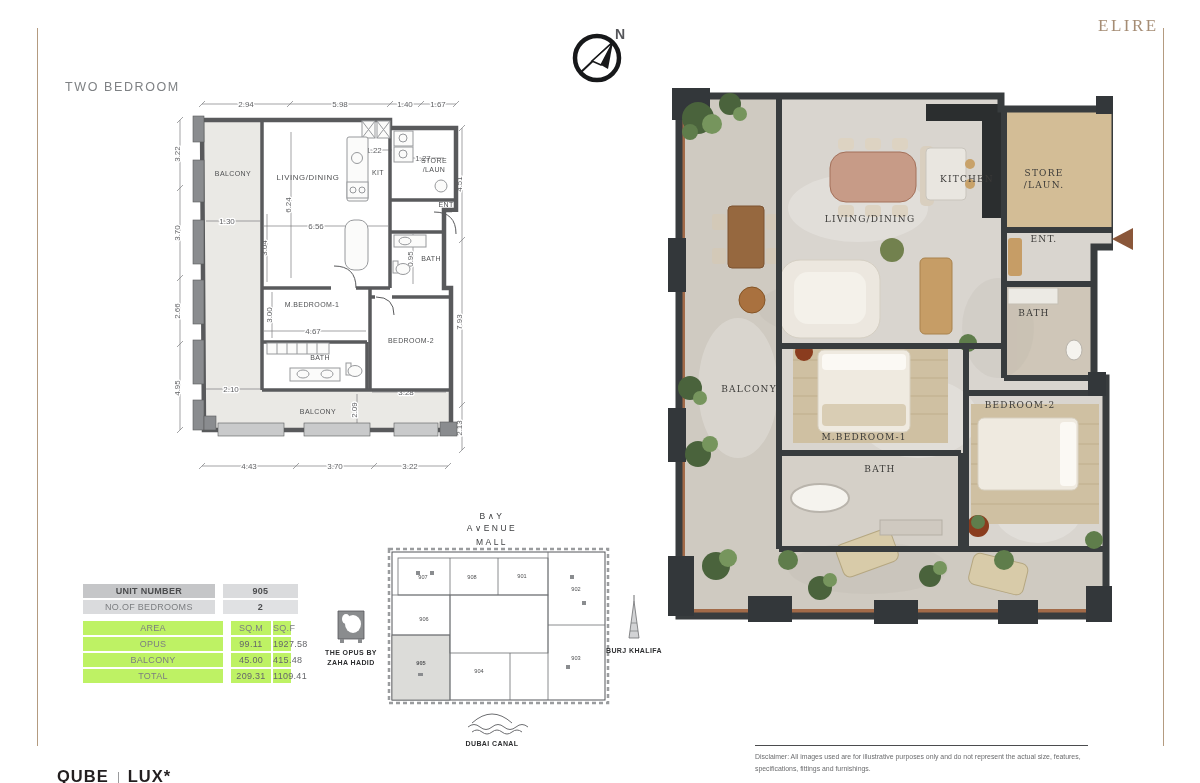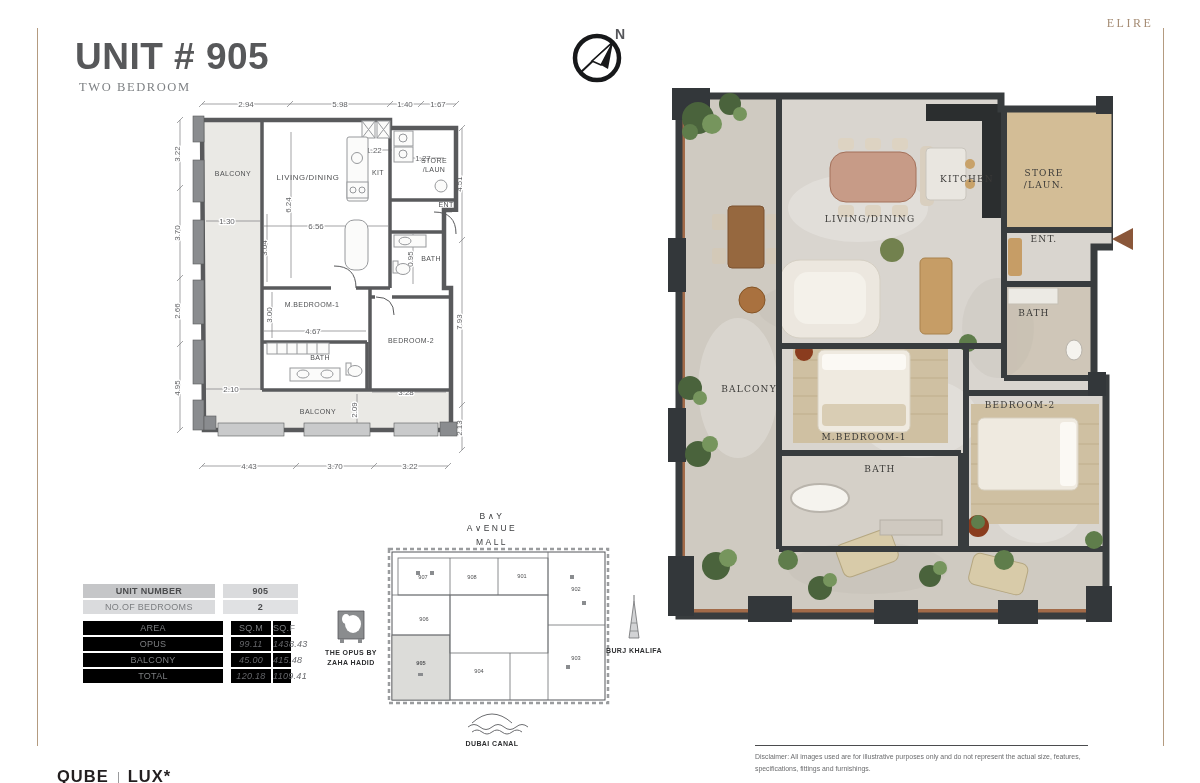--- a/index.html
+++ b/index.html
@@ -5,23 +5,23 @@
   html,body{margin:0;padding:0;background:#f2f2f2;}
   #page{position:relative;width:1200px;height:783px;background:#ffffff;overflow:hidden;
         font-family:"Liberation Sans",sans-serif;color:#58595b;}
   .vline{position:absolute;top:28px;height:718px;width:1px;background:#b49b80;}
   #border-left{left:37px;}
   #border-right{left:1163px;}
 
   
   #title{position:absolute;left:75px;top:36px;font-size:37px;font-weight:800;
          letter-spacing:.5px;color:#57585a;}
-  #subtitle{position:absolute;left:79px;top:80px;font-size:12.5px;letter-spacing:1.6px;color:#7e8184;font-family:Liberation Serif, serif;}
-  #brand{position:absolute;left:1098px;top:16px;width:64px;text-align:center;
-         font-family:"Liberation Serif",serif;font-size:12px;letter-spacing:2.5px;color:#a58c74;}
+  #subtitle{position:absolute;left:65px;top:80px;font-size:12.5px;letter-spacing:1.6px;color:#7e8184;}
+  #brand{position:absolute;left:1098px;top:16px;width:64px;text-align:left;
+         font-family:"Liberation Serif",serif;font-size:17px;letter-spacing:2.5px;color:#a58c74;}
   #compass{position:absolute;left:568px;top:22px;}
 
   
   svg text{font-family:"Liberation Sans",sans-serif;fill:#55565a;}
   .halo{paint-order:stroke;stroke:#ffffff;stroke-width:2.6px;stroke-linejoin:round;}
   .dim{font-size:8px;fill:#626366;}
   .room{font-size:7px;letter-spacing:.4px;fill:#4f5052;}
   .room-big{font-size:7.8px;letter-spacing:.6px;}
   .r3d{font-family:"DejaVu Serif",serif;font-size:9px;letter-spacing:1.2px;fill:#3c3b39;}
   .kp-num{font-size:5.6px;fill:#515254;}
@@ -31,47 +31,46 @@
   #plan2d{position:absolute;left:165px;top:88px;}
   #plan3d{position:absolute;left:668px;top:88px;}
   #keyplan{position:absolute;left:320px;top:505px;}
   #ent-arrow{position:absolute;left:1112px;top:228px;width:0;height:0;
              border-top:11px solid transparent;border-bottom:11px solid transparent;
              border-right:21px solid #8a573a;}
 
   
   #spec-table{position:absolute;left:83px;top:584px;width:215px;font-size:9px;}
   .trow{display:flex;margin-bottom:2px;height:14px;line-height:14px;}
-  .tcell{background:#000000;text-align:center;color:#7c7e81;letter-spacing:.3px;}
+  .tcell{background:#bef264;text-align:center;color:#7c7e81;letter-spacing:.3px;}
   .tlabel{width:140px;margin-right:8px;}
   .tv-wide{width:80px;}
   .tv1{width:40px;margin-right:2px;}
   .tv2{width:18px;}
   .dark{background:#c5c6c8;}
   .light{background:#dadbdd;}
   .boldtxt{font-weight:700;color:#4b4c4e;}
-  .numtxt{color:#65666a;font-style:italic;}
+  .numtxt{color:#65666a;}
   .tgap{height:5px;}
 
   
   #footer-logo{position:absolute;left:57px;top:751px;display:flex;align-items:flex-end;margin-top:16px;}
   #footer-logo .q{font-size:16.5px;font-weight:800;letter-spacing:1px;color:#231f20;}
   #footer-logo .bar{width:1px;height:14px;background:#9a9b9d;margin:0 9px;}
   #disclaimer{position:absolute;left:755px;top:745px;width:333px;border-top:1.4px solid #4b4c4e;
               padding-top:5px;font-size:6.9px;line-height:1.75;color:#6b6c6e;}
 </style>
 </head>
 <body>
 
 <div id="page">
 
   <div class="vline" id="border-left"></div>
   <div class="vline" id="border-right"></div>
 
-  <div id="title">UNIT # 905</div>
   <div id="subtitle">TWO BEDROOM</div>
   <div id="brand">ELIRE</div>
 
   <svg id="compass" width="62" height="66" viewBox="0 0 62 66">
     <circle cx="29" cy="36" r="22" fill="none" stroke="#17181a" stroke-width="4.5"></circle>
     <line x1="12" y1="51" x2="44" y2="21" stroke="#17181a" stroke-width="2"></line>
     <polygon points="45,20 24,39 33,43" fill="#ffffff" stroke="#17181a" stroke-width="1.6"></polygon>
     <polygon points="45,20 33,43 40,47" fill="#17181a"></polygon>
     <text x="52" y="17" font-size="14" font-weight="800" fill="#17181a" text-anchor="middle">N</text>
   </svg>
@@ -488,30 +487,30 @@
     </div>
     <div class="tgap"></div>
     <div class="trow">
       <div class="tcell tlabel">AREA</div>
       <div class="tcell tv1">SQ.M</div>
       <div class="tcell tv2">SQ.F</div>
     </div>
     <div class="trow">
       <div class="tcell tlabel">OPUS</div>
       <div class="tcell tv1 numtxt">99.11</div>
-      <div class="tcell tv2 numtxt">1438.43</div>
+      <div class="tcell tv2 numtxt">1927.58</div>
     </div>
     <div class="trow">
       <div class="tcell tlabel">BALCONY</div>
       <div class="tcell tv1 numtxt">45.00</div>
       <div class="tcell tv2 numtxt">415.48</div>
     </div>
     <div class="trow">
       <div class="tcell tlabel">TOTAL</div>
-      <div class="tcell tv1 numtxt">120.18</div>
+      <div class="tcell tv1 numtxt">209.31</div>
       <div class="tcell tv2 numtxt">1109.41</div>
     </div>
   </div>
 
   <div id="footer-logo">
     <span class="q">QUBE</span>
     <span class="bar"></span>
     <span class="q">LUX*</span>
   </div>
   <div id="disclaimer">Disclaimer: All images used are for illustrative purposes only and do not represent the actual size, features, specifications, fittings and furnishings.</div>

